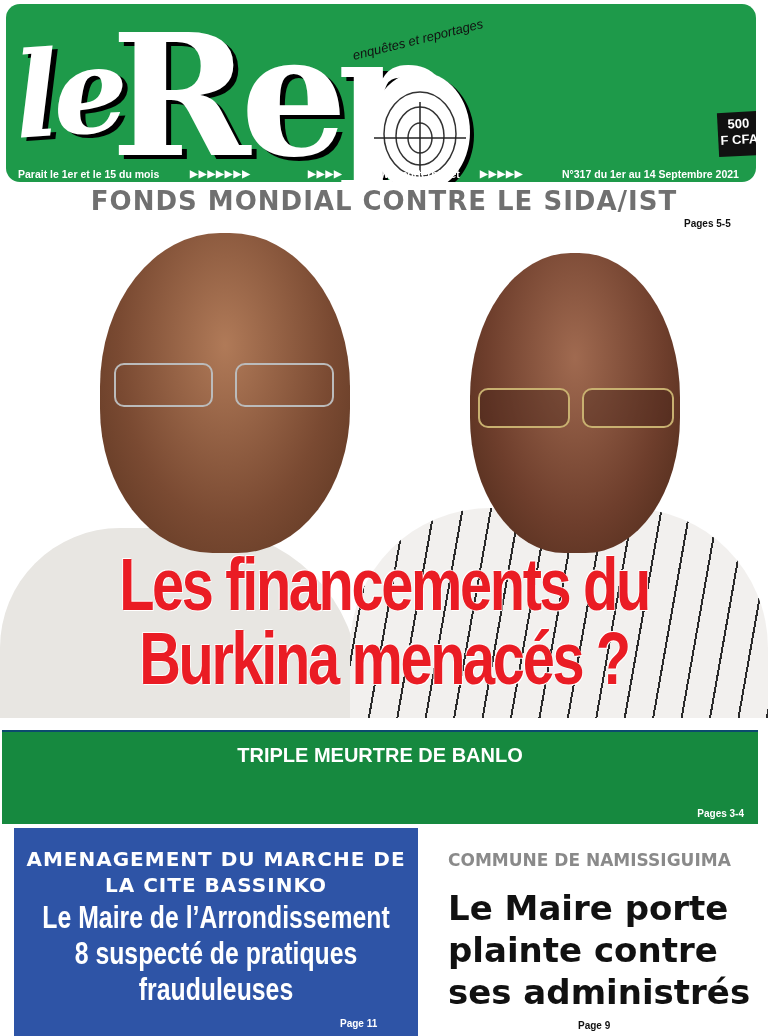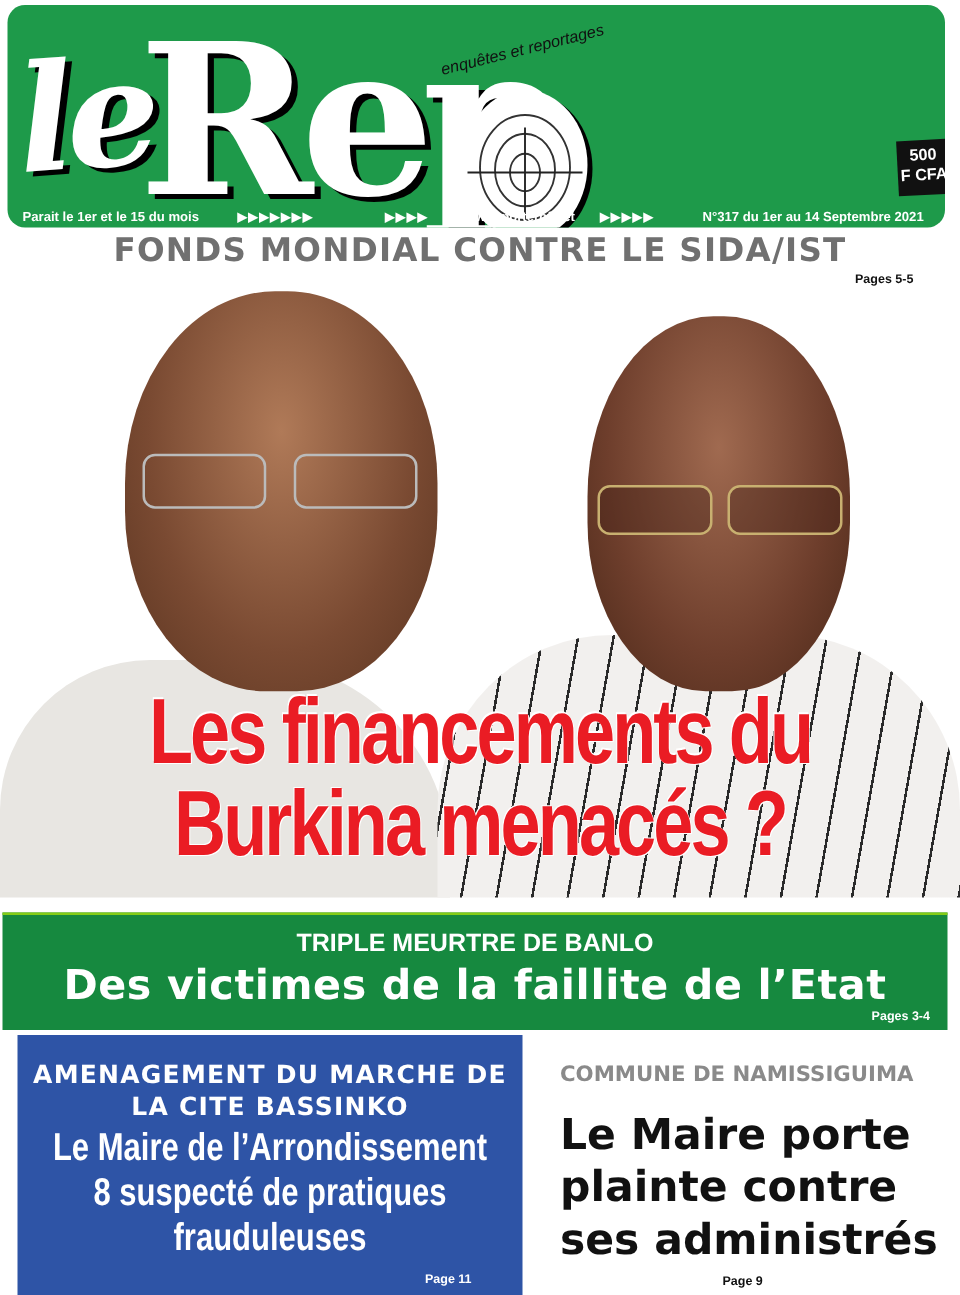--- a/index.html
+++ b/index.html
@@ -59,21 +59,21 @@
   .main-headline {
     position: absolute; left: 0; width: 768px; top: 548px; text-align: center;
     color: #ea1c24; font-family: "Liberation Sans", sans-serif; font-weight: bold;
     font-size: 74px; line-height: 74px; letter-spacing: -3px;
     transform: scaleX(0.78); transform-origin: center;
     text-shadow: 1px 1px 0 #fff, -1px -1px 0 #fff;
   }
 
   .green-band {
     position: absolute; left: 2px; top: 730px; width: 756px; height: 92px; background: #16893f;
-    color: #fff; text-align: center; border-top: 2px solid #84cc16;
+    color: #fff; text-align: center; border-top: 2px solid #0c4a6e;
   }
   .green-band .kicker { position: absolute; left: 0; right: 0; top: 12px; font-size: 20px; font-weight: bold; }
   .green-band .title { position: absolute; left: 0; right: 0; top: 36px; font-family: "DejaVu Sans", sans-serif; font-size: 33px; font-weight: bold; letter-spacing: 0.5px; }
   .green-band .pages-ref { color: #fff; right: 14px; top: 76px; }
 
   .blue-box {
     position: absolute; left: 14px; top: 828px; width: 404px; height: 268px; background: #2e54a6;
     color: #fff; text-align: center;
   }
   .blue-box .kicker { position: absolute; left: 0; right: 0; top: 18px; font-family: "DejaVu Sans", sans-serif; font-weight: bold; font-size: 20px; line-height: 26px; letter-spacing: 1px; }
@@ -131,21 +131,20 @@
   </div>
 </div>
 
 <div class="main-headline">
   <div>Les financements du</div>
   <div>Burkina menacés ?</div>
 </div>
 
 <div class="green-band">
   <div class="kicker">TRIPLE MEURTRE DE BANLO</div>
-  <div class="title">Des victimes de la faillite de l’Etat</div>
   <div class="pages-ref">Pages 3-4</div>
 </div>
 
 <div class="blue-box">
   <div class="kicker">
     <div>AMENAGEMENT DU MARCHE DE</div>
     <div>LA CITE BASSINKO</div>
   </div>
   <div class="title">
     <div>Le Maire de l’Arrondissement</div>

